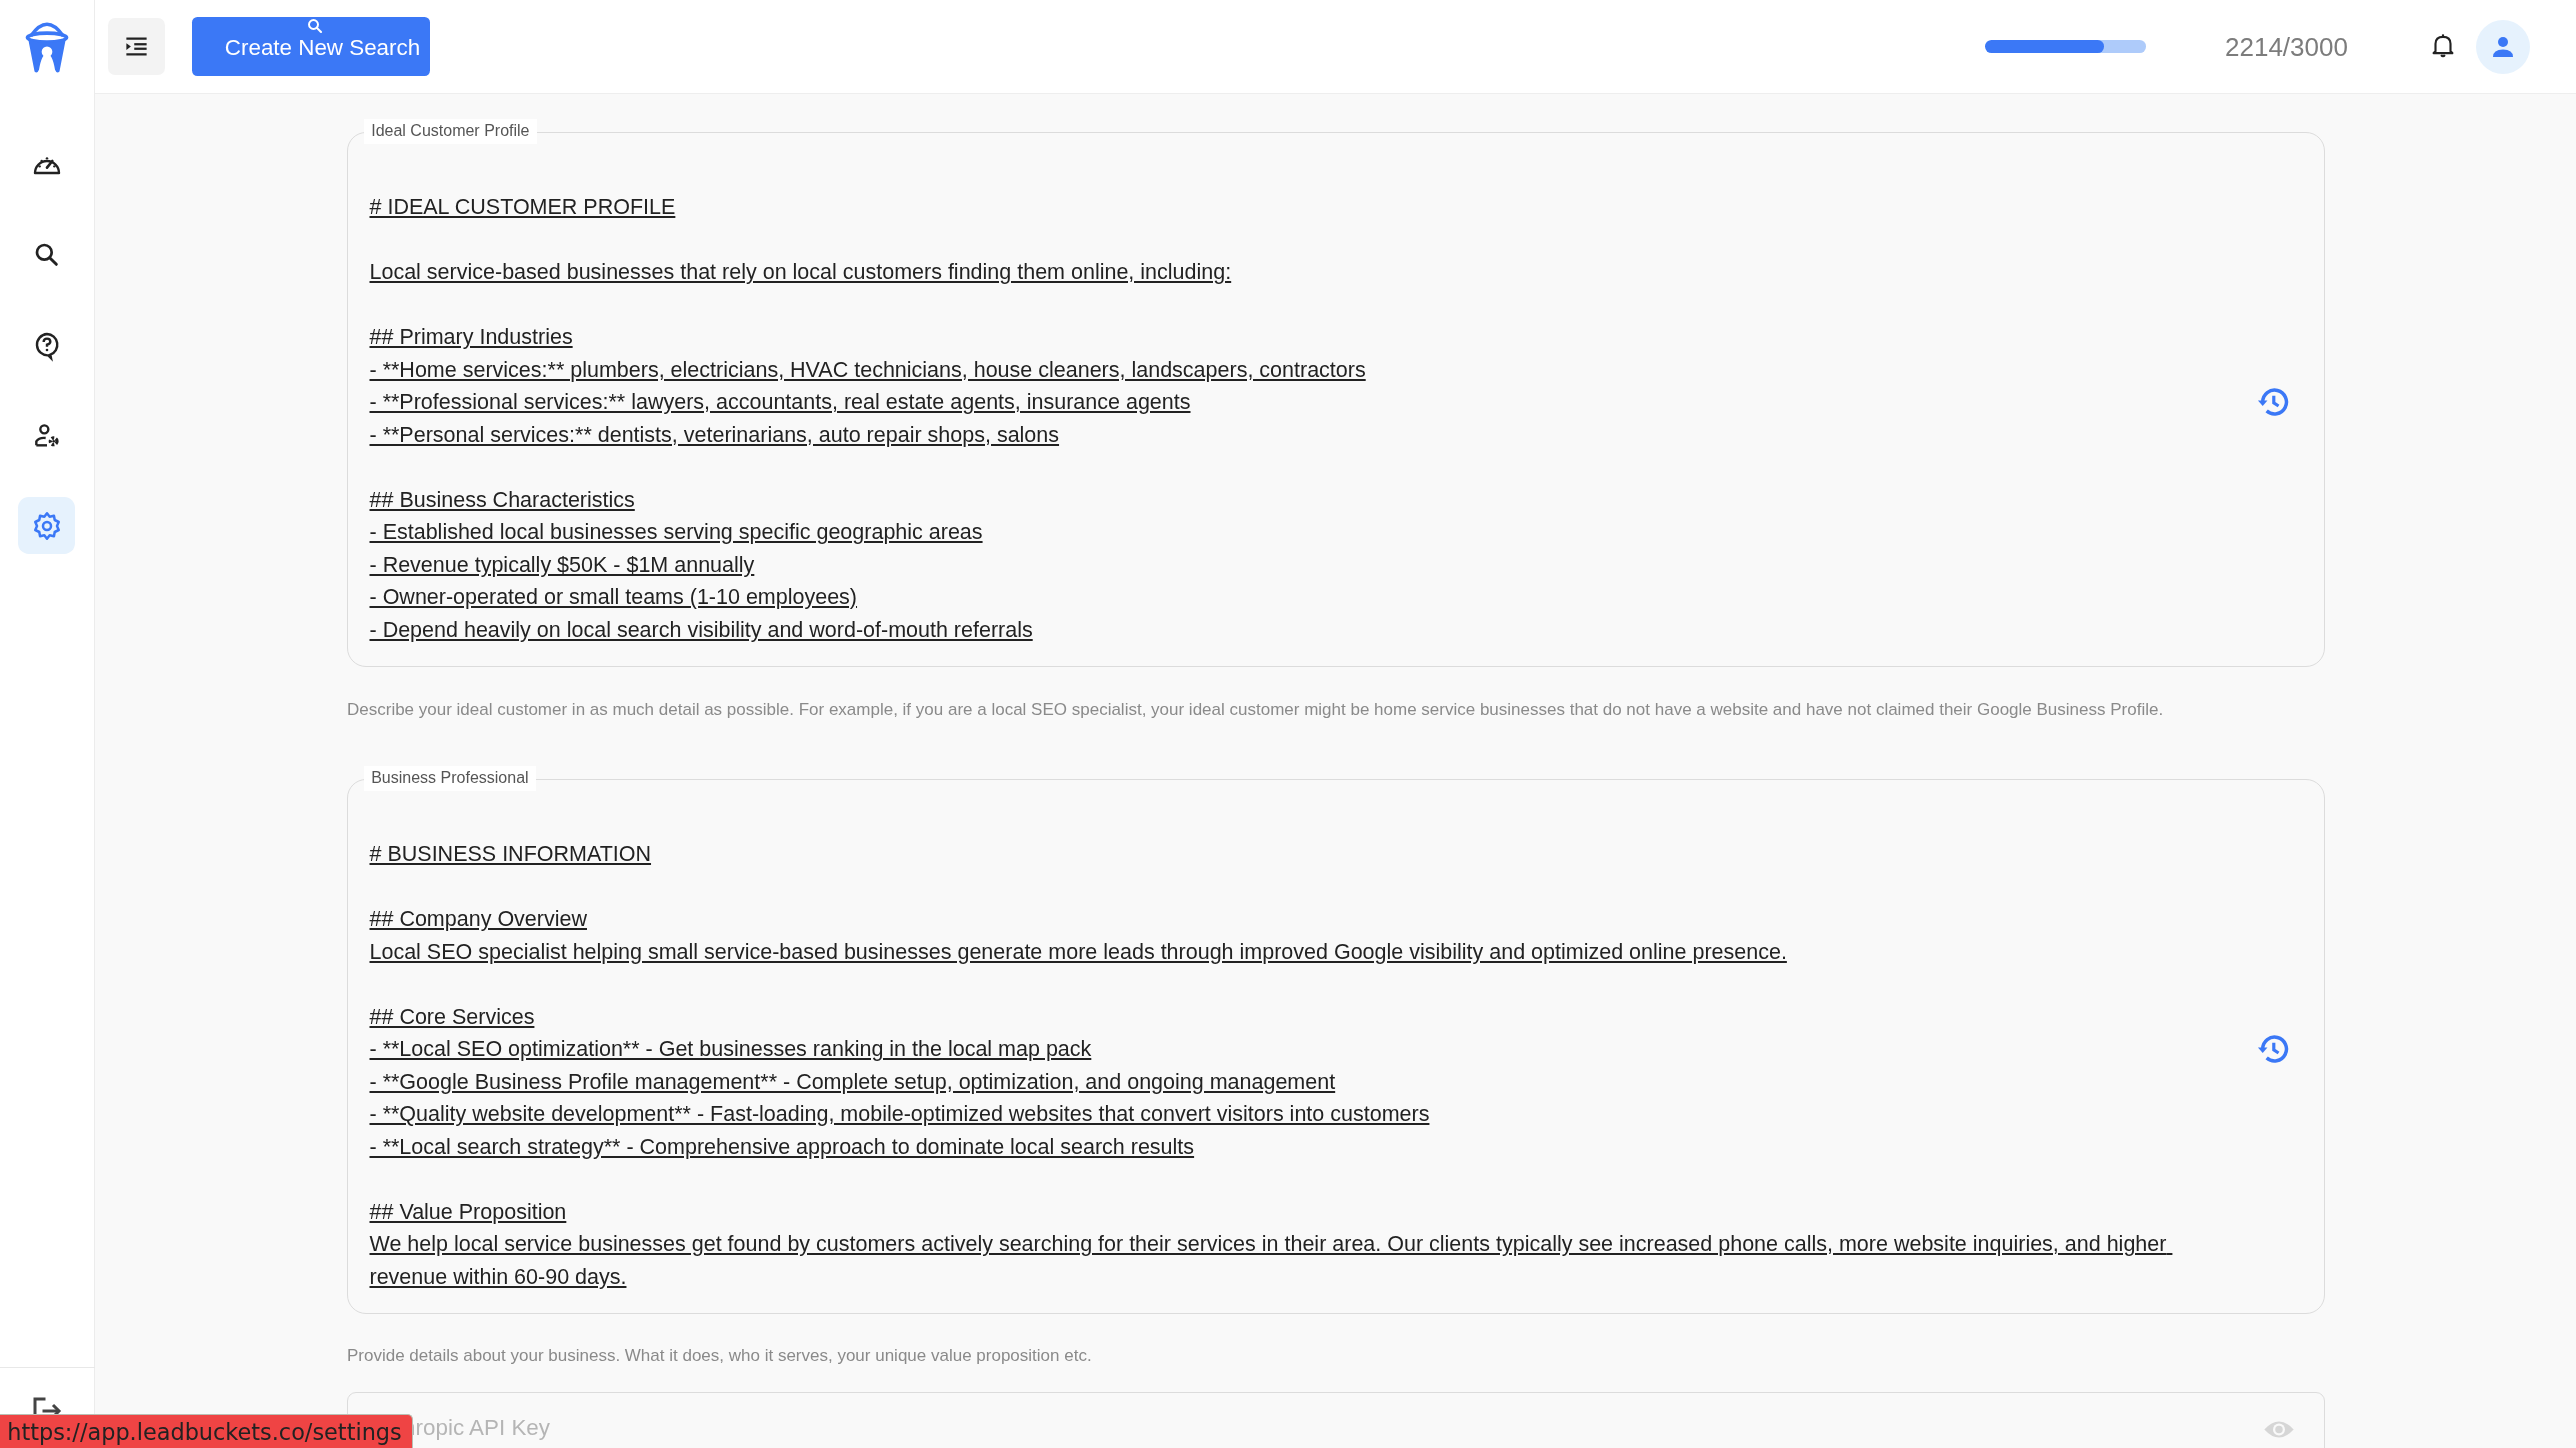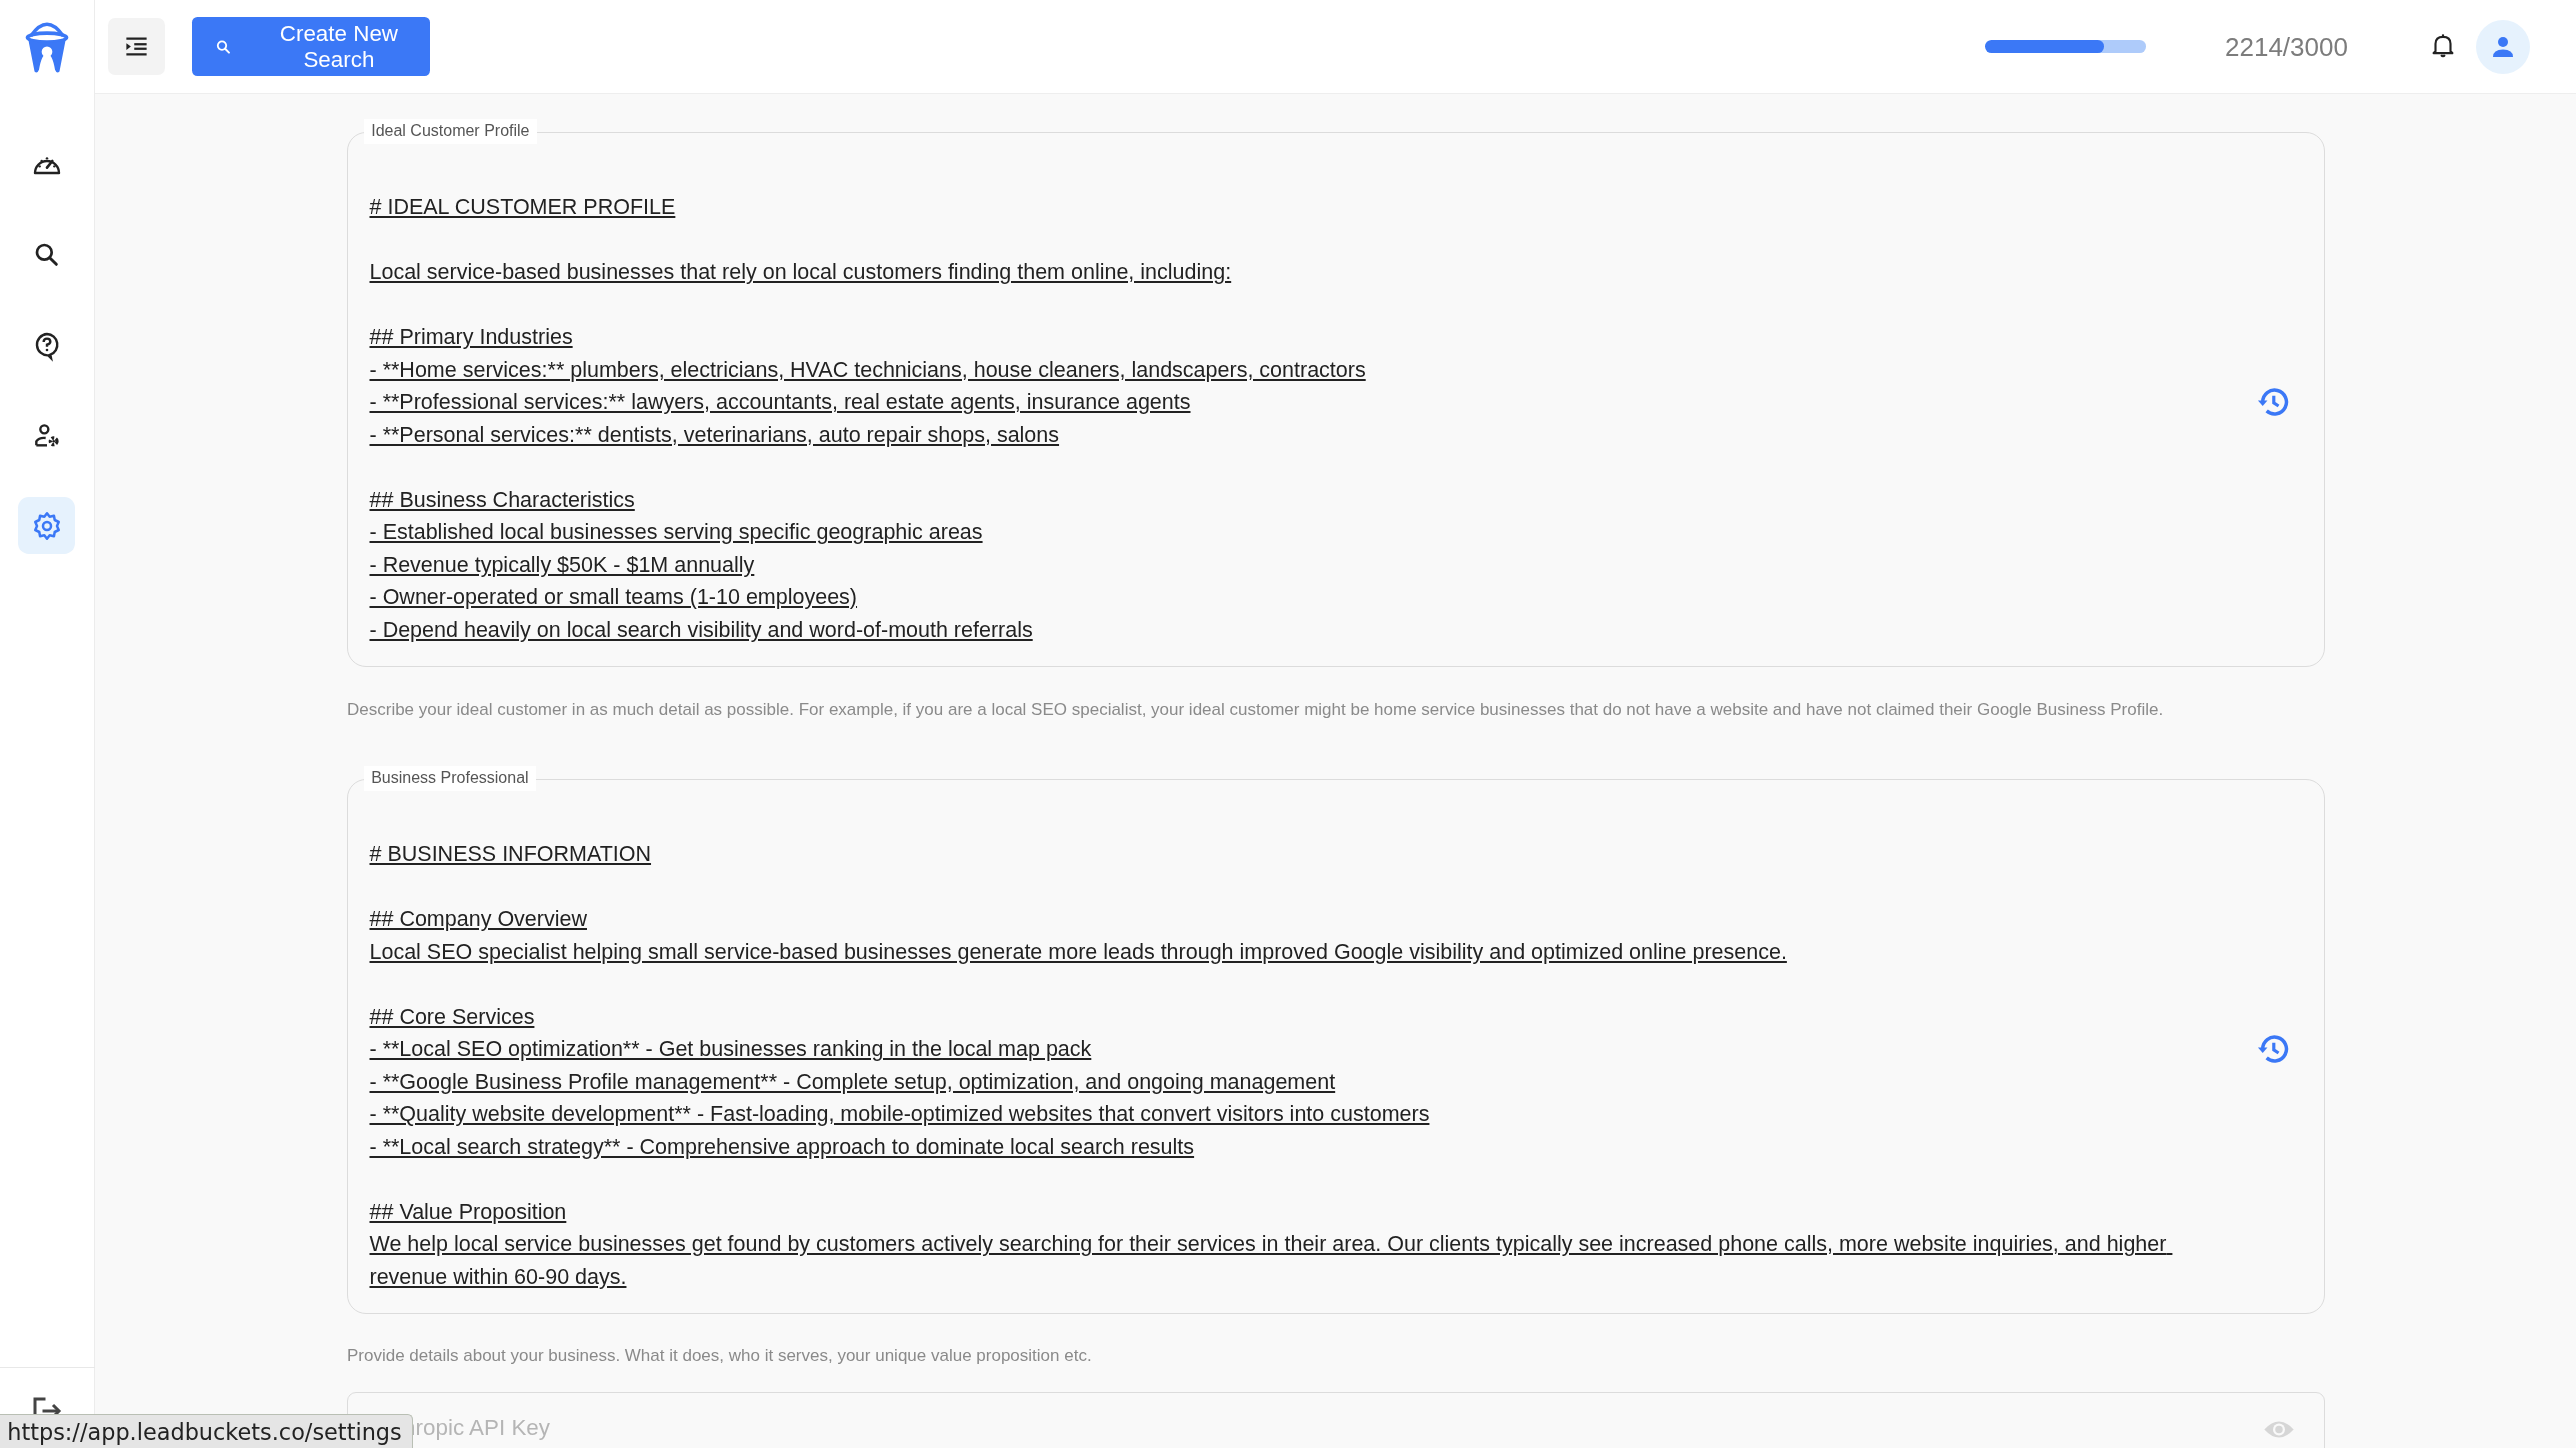--- a/index.html
+++ b/index.html
@@ -40,20 +40,21 @@
     position: absolute; left: 12.5px; top: 18px; width: 57px; height: 57px;
     background: #f3f3f3; border-radius: 7.2px;
     display: flex; align-items: center; justify-content: center; cursor: pointer;
   }
   .create-btn {
     position: absolute; left: 97px; top: 17px; width: 238px; height: 59px;
     background: #3b78f6; color: #ffffff; border-radius: 5.4px; border: none;
     display: flex; align-items: center; justify-content: flex-start;
     padding-left: 23px; font-size: 22.4px; cursor: pointer;
     font-family: "Liberation Sans", sans-serif;
+    flex-direction: column;
   }
   .create-btn svg { width: 18px; height: 18px; margin-right: 16px; }
   .credits-bar {
     position: absolute; left: 1985px; top: 40px; width: 161px; height: 12.5px;
     background: #aecbfa; border-radius: 6.3px; overflow: hidden;
   }
   .credits-fill { height: 100%; background: #3b78f6; border-radius: 6.3px; }
   .credits-text {
     position: absolute; left: 2225px; top: 32px; font-size: 26px; color: #7c7c7c;
   }
@@ -91,21 +92,21 @@
     position: absolute; left: 252px; top: 1298px; width: 1978px; height: 81px;
     border: 1.8px solid #dcdcdc; border-radius: 9px; background: #f9f9f9;
   }
   .api-placeholder {
     position: absolute; left: 21.5px; top: 21.5px; font-size: 22.4px; color: #b5b5b5;
   }
   .eye { position: absolute; right: 29px; top: 23px; width: 32px; height: 27px; cursor: pointer; }
   
   .status-url {
     position: absolute; left: 0; top: 1414px; height: 34px; padding: 1.8px 10.7px 0 7.2px;
-    background: #e5e5e5; border: 0.9px solid #b9bfb4; border-left: none; border-bottom: none;
+    background: #ef4444; border: 0.9px solid #b9bfb4; border-left: none; border-bottom: none;
     border-top-right-radius: 5.4px; font-size: 22.4px; color: #222222; z-index: 5;
     font-family: "DejaVu Sans", sans-serif; line-height: 30px;
   }
 </style>
 </head>
 <body>
 
 <nav class="sidebar">
   <div class="logo">
     <svg viewBox="0 0 56 64" width="50" height="57">

